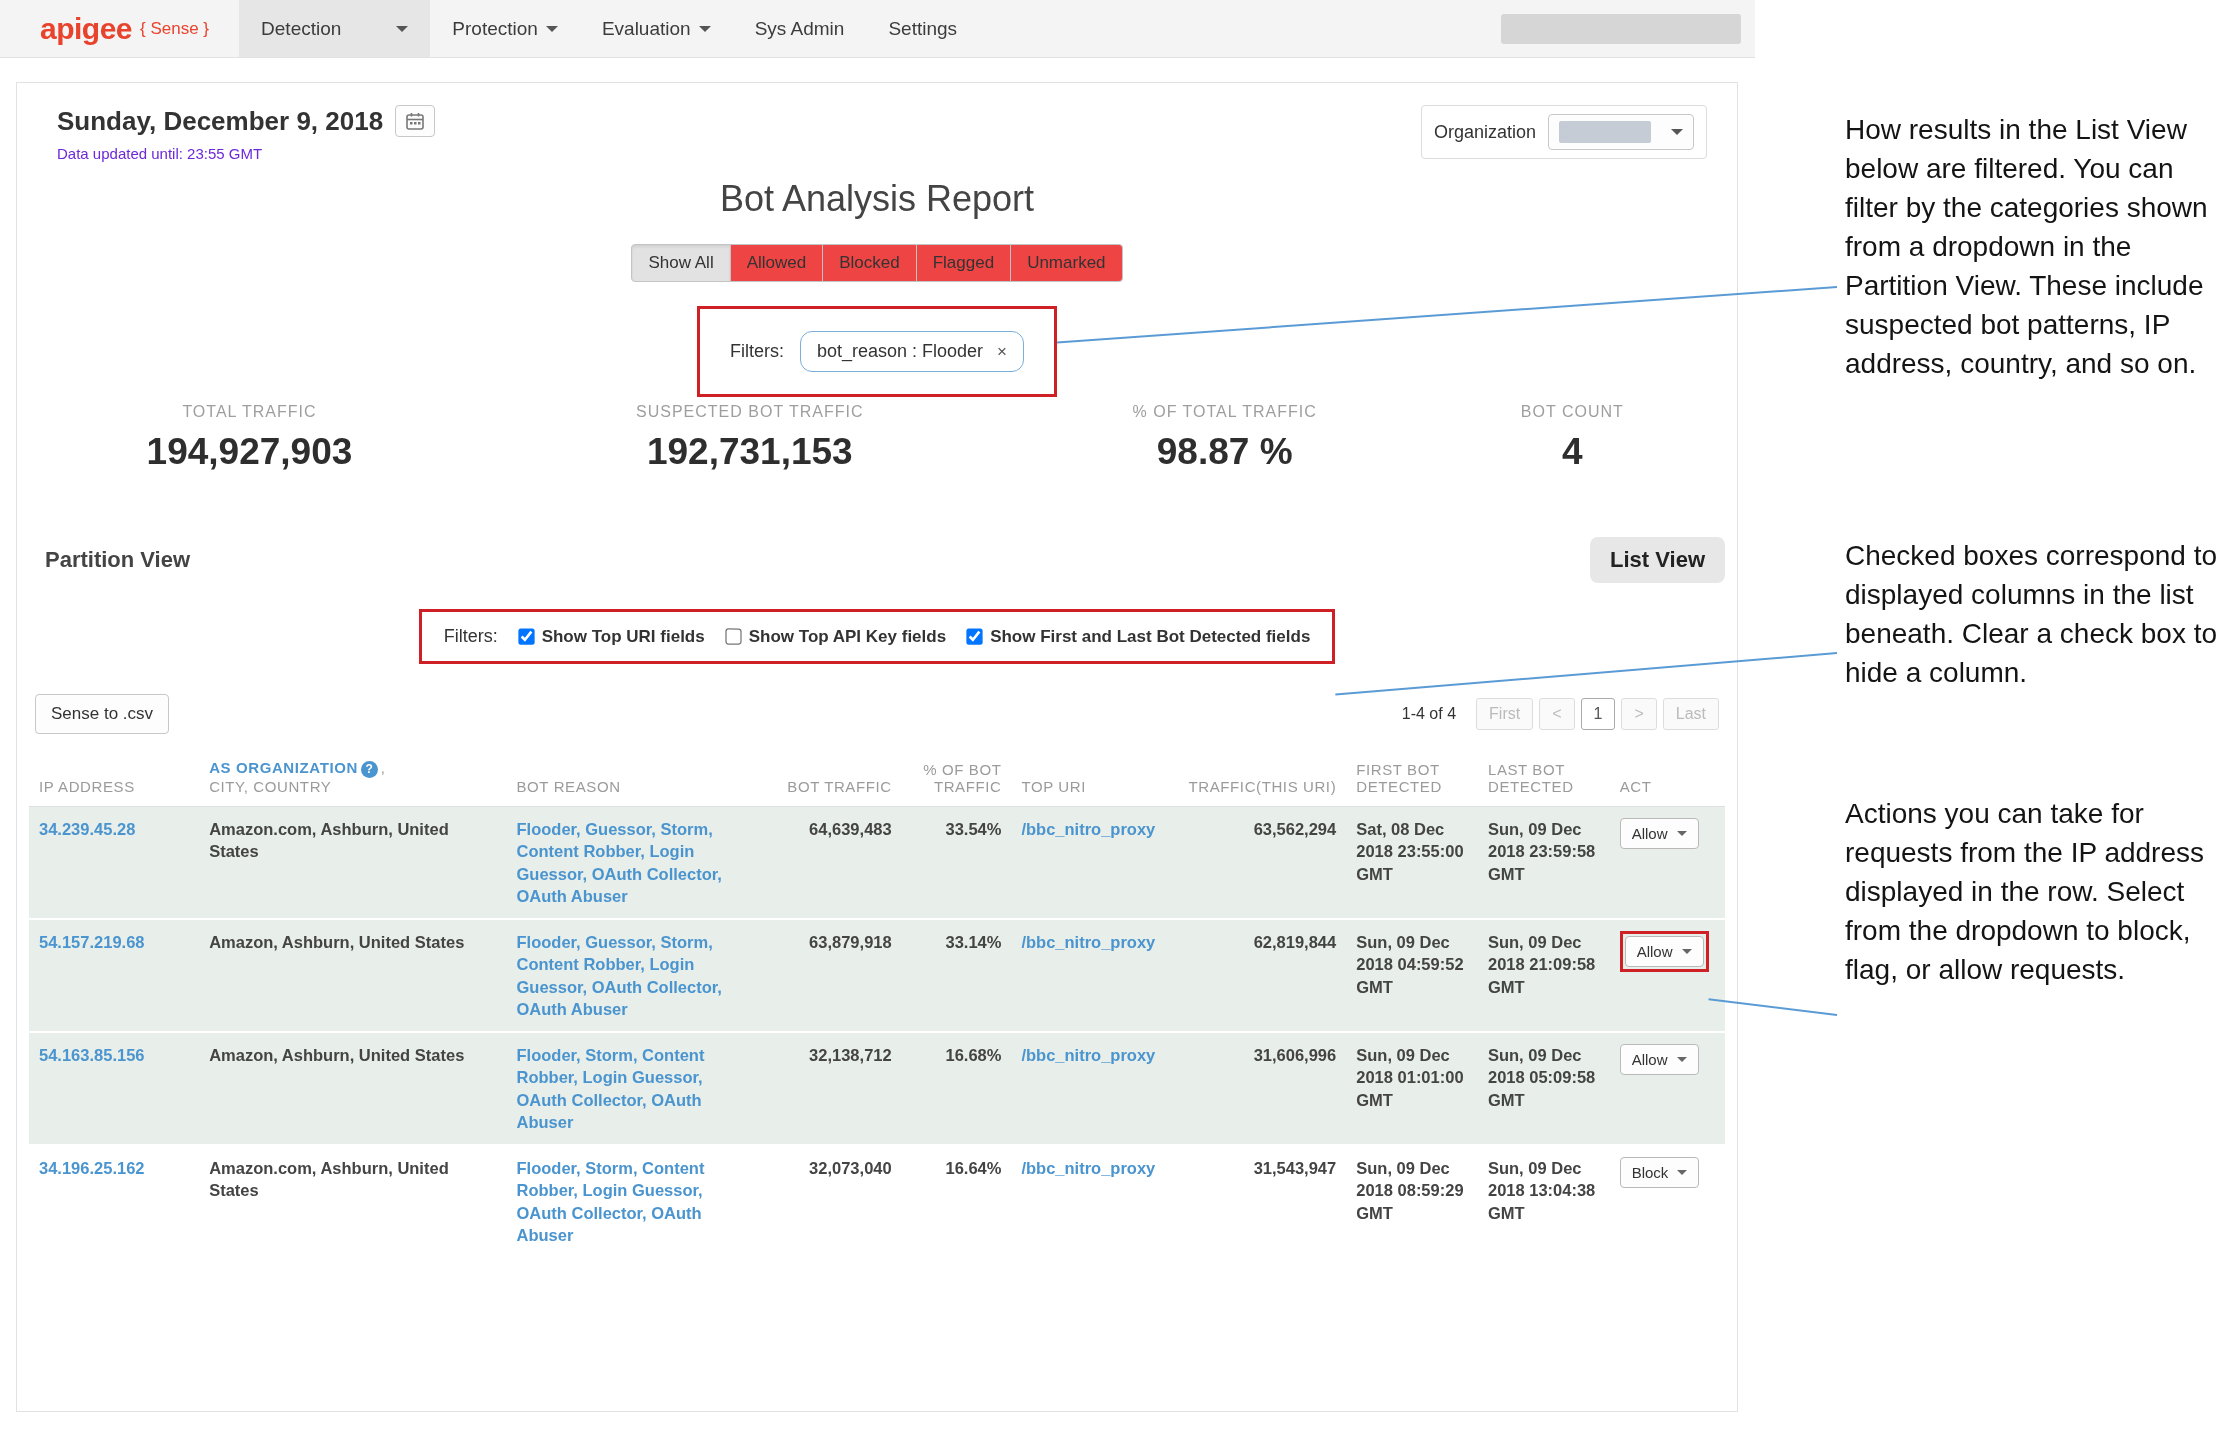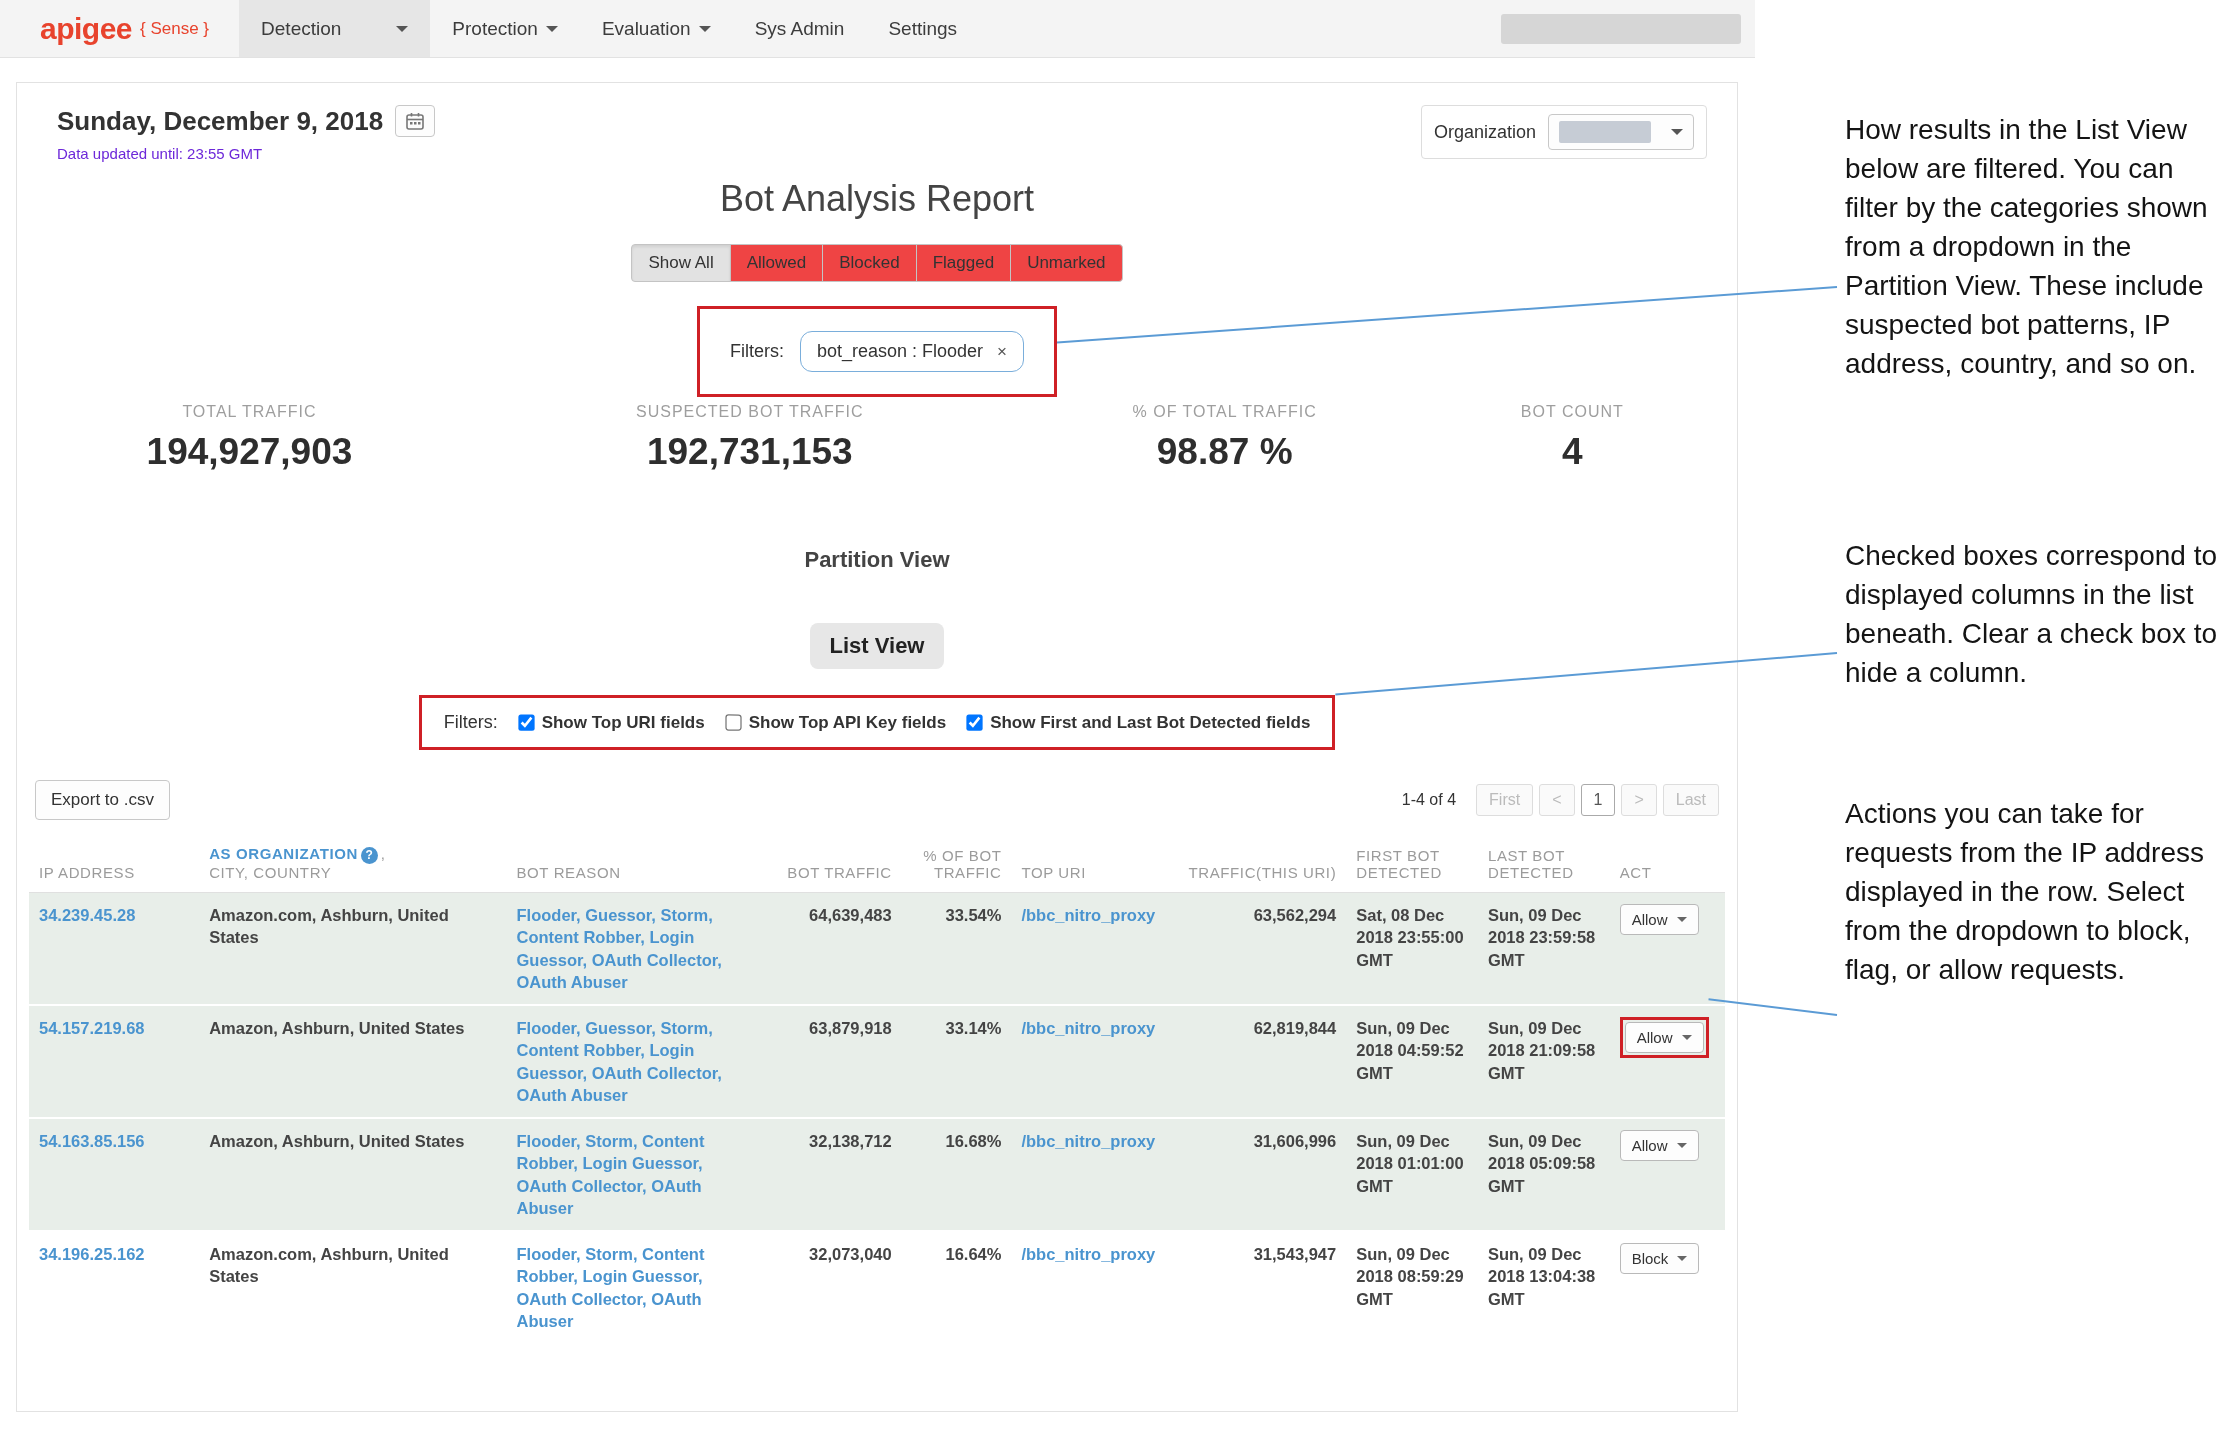--- a/index.html
+++ b/index.html
@@ -66,21 +66,21 @@
   .stats-row{display:flex;margin-top:6px;}
   .stat{text-align:center;}
   .stat:nth-child(1){width:26%;}
   .stat:nth-child(2){width:33%;}
   .stat:nth-child(3){width:23%;}
   .stat:nth-child(4){width:18%;}
   .stat-label{font-size:16px;color:#9e9e9e;letter-spacing:1px;}
   .stat-value{font-size:37px;font-weight:700;color:#2e2e2e;margin-top:10px;}
 
   
-  .views{display:flex;justify-content:space-between;align-items:center;gap:40px;margin-top:64px;flex-direction:column;}
+  .views{display:flex;justify-content:space-between;align-items:center;gap:40px;margin-top:64px;}
   .view-tab{font-size:22px;color:#444;font-weight:600;cursor:pointer;padding:10px 16px;}
   .view-tab.active{background:#e7e7e7;border-radius:8px;font-weight:700;color:#222;padding:10px 20px;}
 
   
   .cbx-box{display:inline-flex;align-items:center;gap:22px;padding:14px 22px;background:#fff;}
   .cb{display:inline-flex;align-items:center;gap:9px;font-size:17px;font-weight:700;color:#333;cursor:pointer;}
   .cb input{transform:scale(1.25);margin:0;cursor:pointer;}
 
   
   .toolbar{display:flex;justify-content:space-between;align-items:center;margin-top:30px;padding:0 6px;}
@@ -240,21 +240,21 @@
           <span>Show Top API Key fields</span>
         </label>
         <label class="cb">
           <input type="checkbox" checked="" style="">
           <span>Show First and Last Bot Detected fields</span>
         </label>
       </div>
     </div>
 
     <div class="toolbar">
-      <button class="export-btn">Export to .csv</button>
+      <button class="export-btn">Sense to .csv</button>
       <div class="pager">
         <span class="pager-summary">1-4 of 4</span>
         <button class="pg">First</button>
         <button class="pg">&lt;</button>
         <button class="pg current">1</button>
         <button class="pg">&gt;</button>
         <button class="pg">Last</button>
       </div>
     </div>
 

